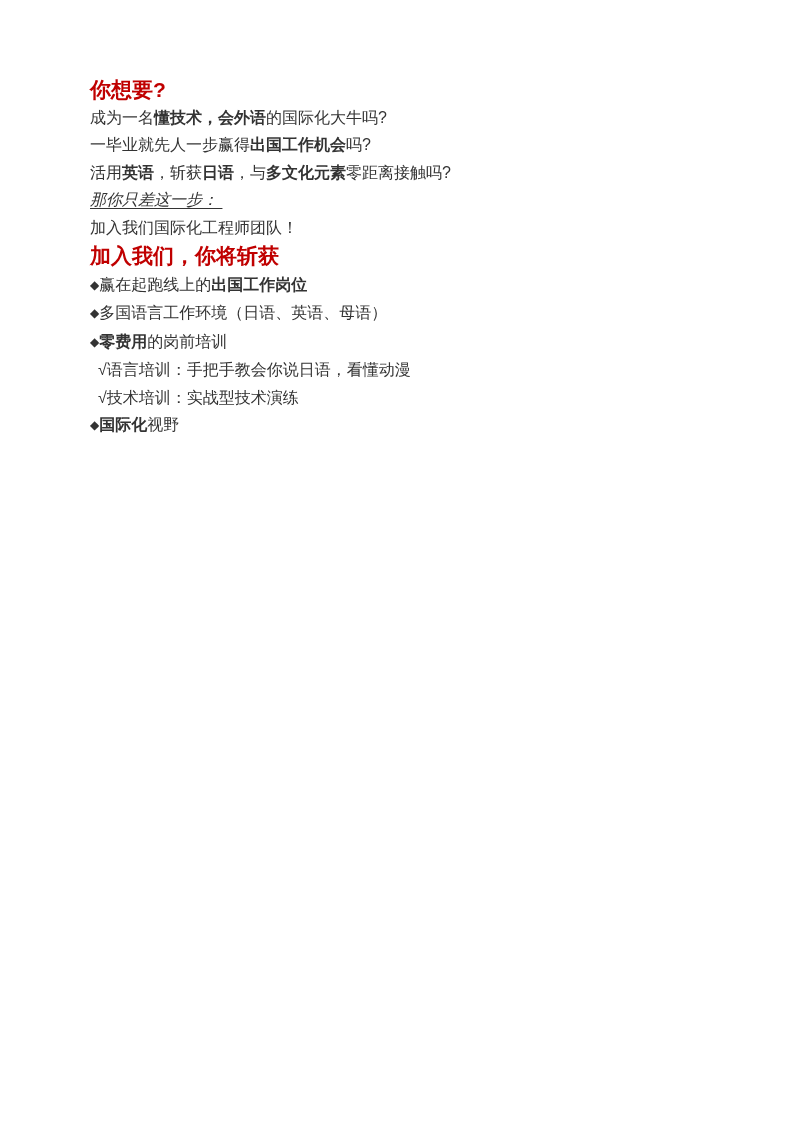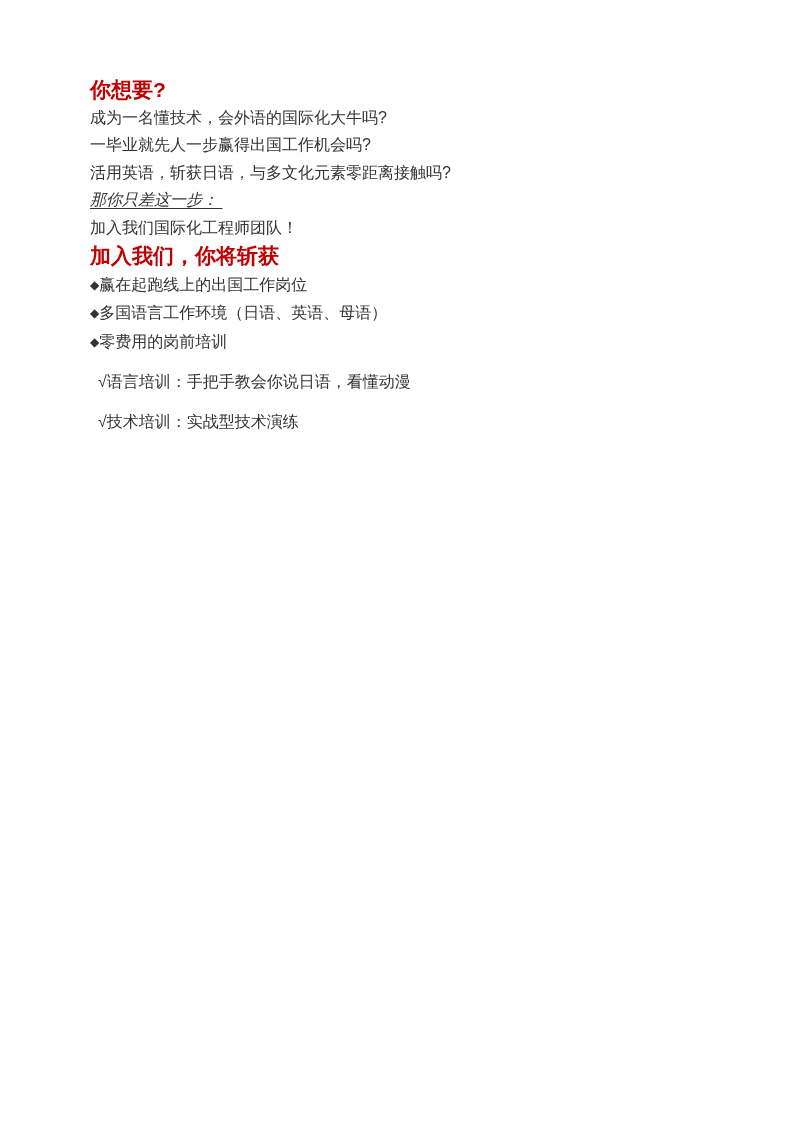--- a/index.html
+++ b/index.html
@@ -25,23 +25,23 @@
   #benefits-heading {
     line-height: 30px;
     margin-top: 0;
   }
   .line, .item {
     font-size: 16px;
     line-height: 27.4px;
     color: var(--text, #333333);
     white-space: pre-wrap;
   }
-  .b { font-weight: normal; }
+  .b { font-weight: bold; }
   .u { text-decoration: underline; text-underline-offset: 3px; font-style: italic; }
-  .item.indent { padding-left: 8px; margin-top: 12px; }
+  .item.indent { padding-left: 8px; }
   .mk-diamond { font-size: 12px; vertical-align: 1px; }
   .mk-check { font-size: 16px; }
 </style>
 </head>
 <body>
 
 <div class="page">
   <div class="content">
     <h2 class="sec-heading" id="intro-heading">你想要?</h2>
     <div id="intro-lines">
@@ -52,15 +52,16 @@
         <p class="line"><span>加入我们国际化工程师团队！</span></p>
       </div>
 
     <h2 class="sec-heading" id="benefits-heading">加入我们，你将斩获</h2>
     <div id="benefit-list">
         <p class="item"><span class="mk-diamond">◆</span><span>赢在起跑线上的</span><span class="b">出国工作岗位</span></p>
         <p class="item"><span class="mk-diamond">◆</span><span>多国语言工作环境（日语、英语、母语）</span></p>
         <p class="item"><span class="mk-diamond">◆</span><span class="b">零费用</span><span>的岗前培训</span></p>
         <p class="item indent"><span class="mk-check">√</span><span>语言培训：手把手教会你说日语，看懂动漫</span></p>
         <p class="item indent"><span class="mk-check">√</span><span>技术培训：实战型技术演练</span></p>
+        <p class="item"><span class="mk-diamond">◆</span><span class="b">国际化</span><span>视野</span></p>
       </div>
   </div>
 </div>
 
 </body></html>

